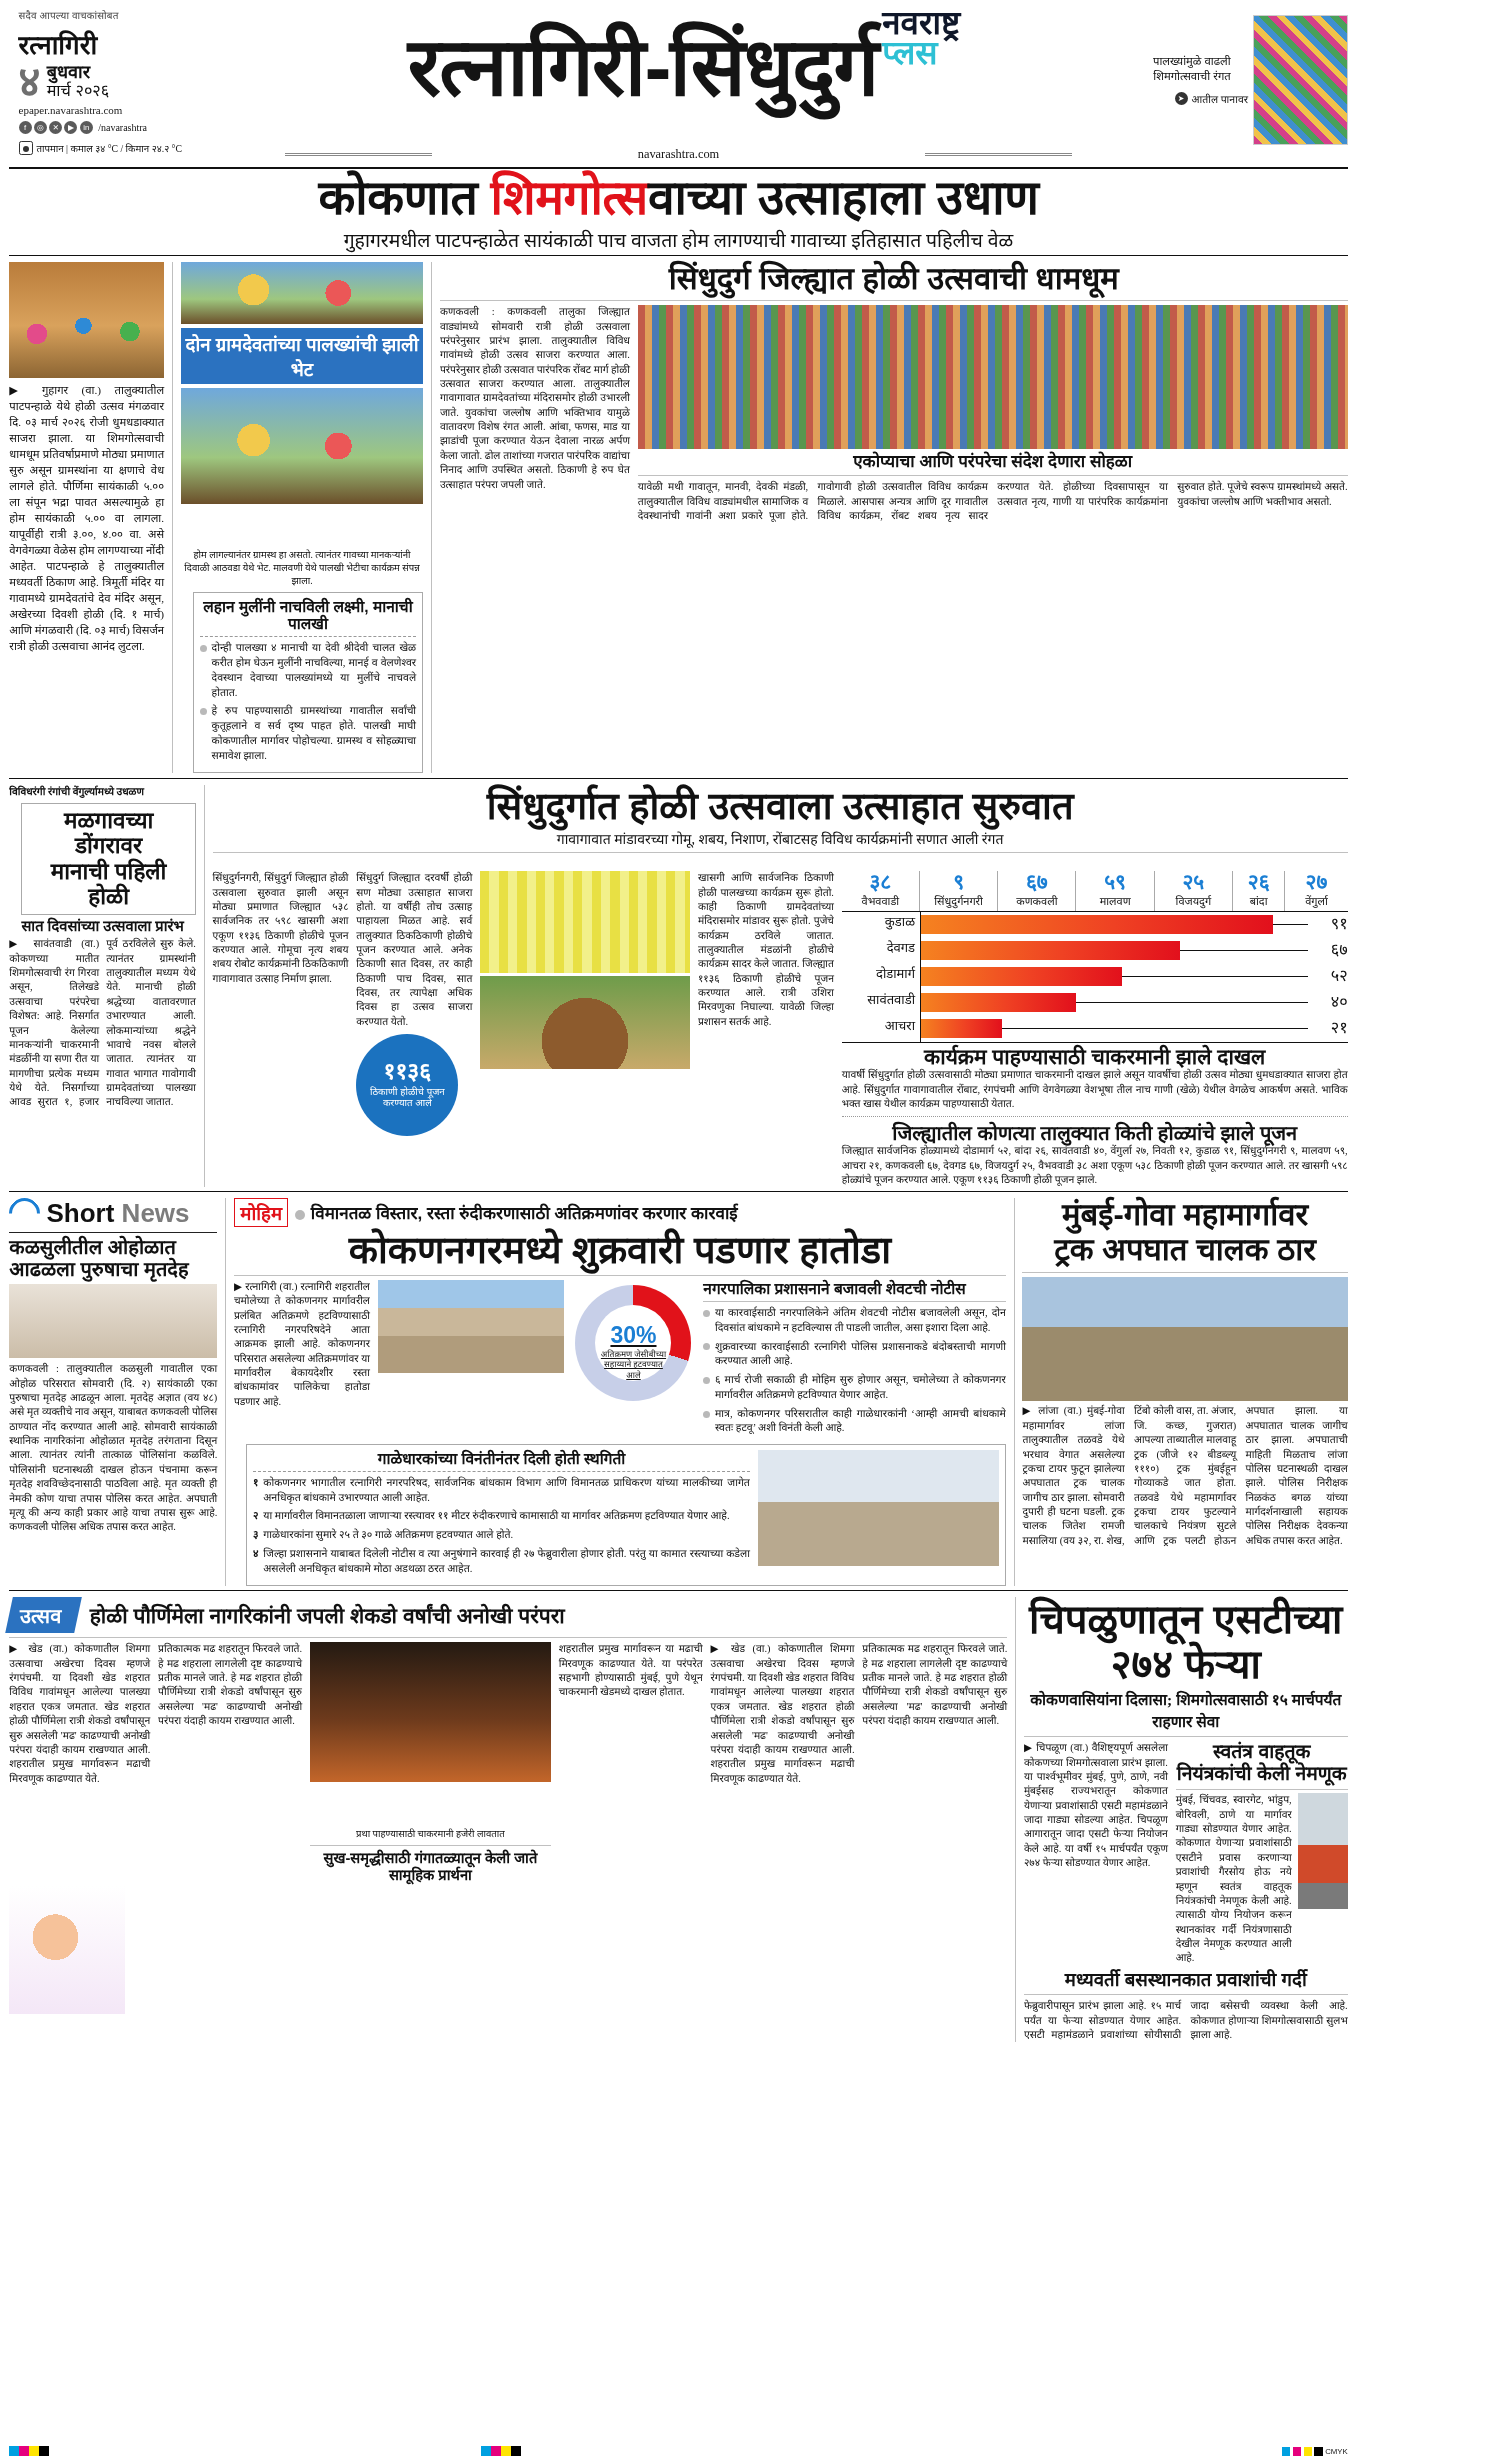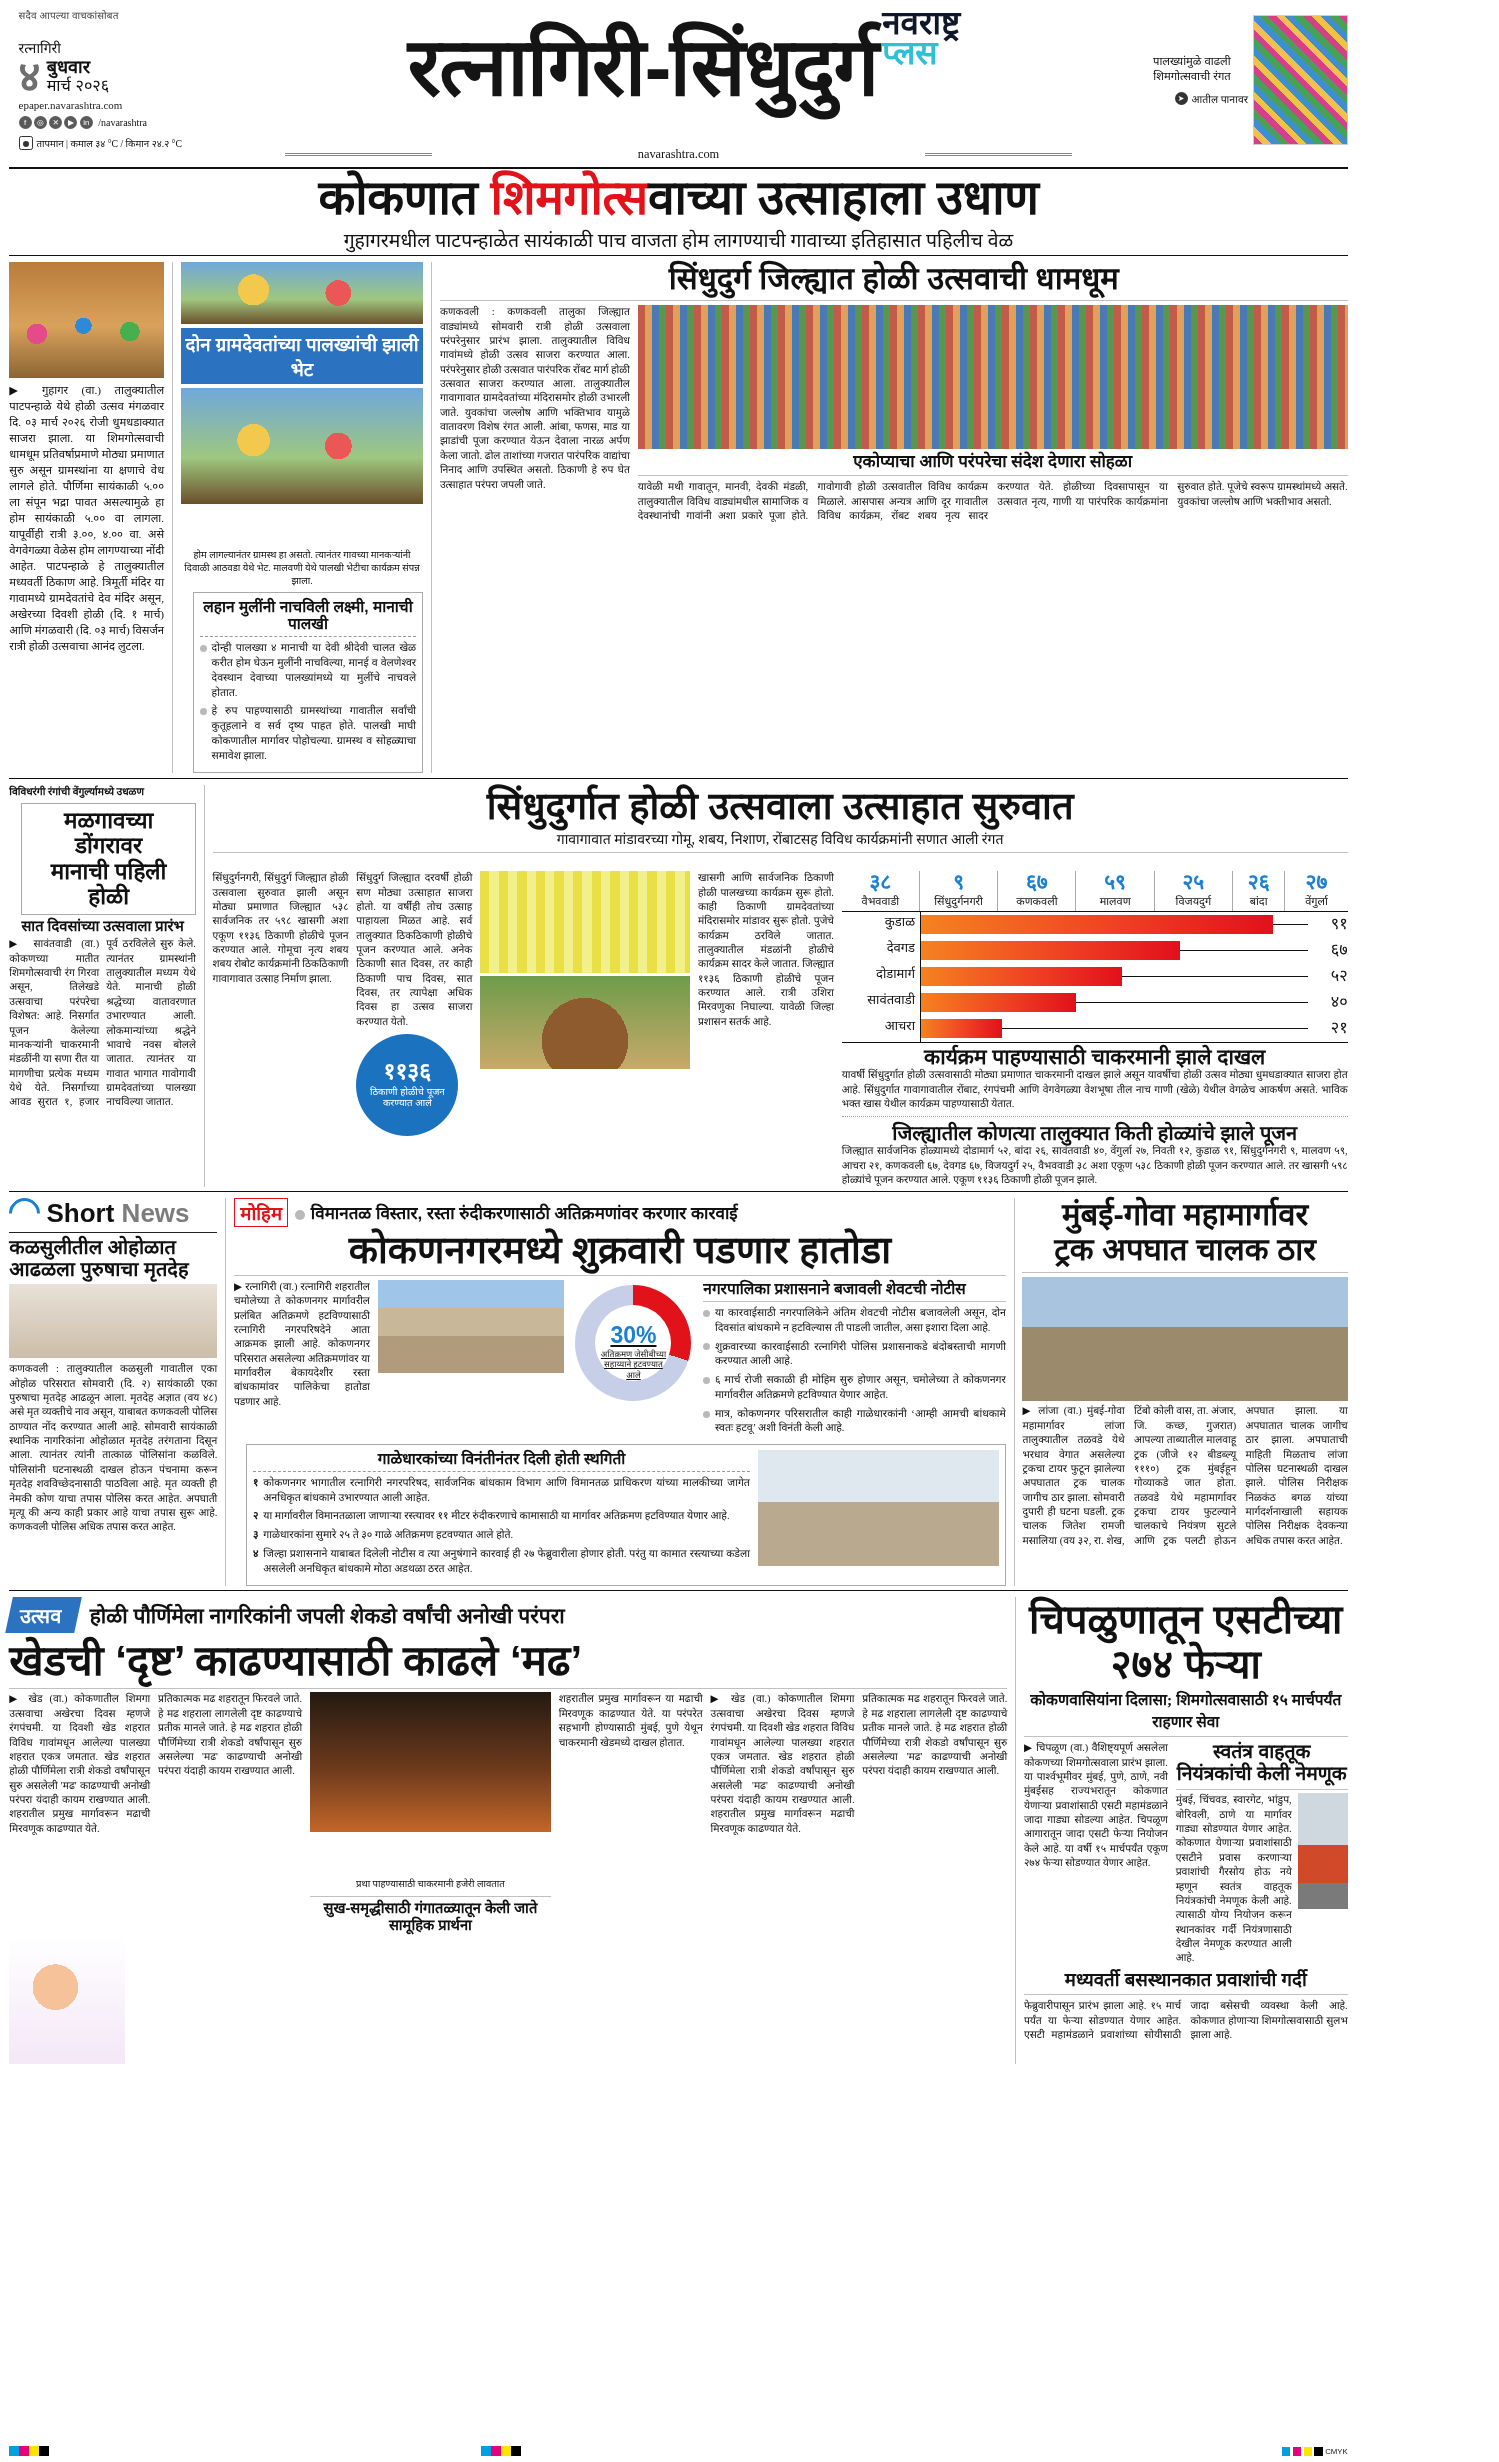--- a/index.html
+++ b/index.html
@@ -9,21 +9,21 @@
     font-family: "Liberation Serif", "DejaVu Serif", serif;
     color: #111;
     overflow: hidden;
   }
   .page { position: relative; width: 1357px; height: 2462px; padding: 7.8px 9.3px; }
 
   
   .masthead { display: flex; align-items: stretch; height: 144px; }
   .mh-left { width: 221px; padding-left: 9.3px; display:flex; flex-direction:column; justify-content:flex-start; }
   .mh-tagline { font-size: 10px; color:#444; font-family:"Liberation Serif",serif; letter-spacing:0.2px; }
-  .mh-city { font-size: 14px; font-weight: normal; margin-top:16px; font-family:"Liberation Sans",sans-serif; }
+  .mh-city { font-size: 26px; font-weight: bold; margin-top:4px; font-family:"Liberation Sans",sans-serif; }
   .mh-daterow { display:flex; align-items:center; gap:6.2px; margin-top:1.6px;}
   .mh-daynum { font-size:42px; font-weight:bold; color:#6f6f6f; line-height:.85; font-family:"Liberation Sans",sans-serif; }
   .mh-dwrap { line-height:1.05; }
   .mh-weekday { font-size:18px; font-weight:bold; font-family:"Liberation Sans",sans-serif;}
   .mh-date { font-size:16.3px; font-family:"Liberation Sans",sans-serif;}
   .mh-epaper { font-size:11px; margin-top:4.7px; color:#222; font-family:"Liberation Serif",serif;}
   .mh-social { display:flex; align-items:center; gap:2.3px; margin-top:5.4px; }
   .si { width:13px; height:13px; border-radius:50%; background:#5a5a5a; color:#fff; font-size:7.8px;
         display:flex; align-items:center; justify-content:center; font-family:"Liberation Sans",sans-serif; }
   .mh-handle { font-size:10px; margin-left:3.1px; }
@@ -491,24 +491,20 @@
 
   <div class="rule-thin" style="margin-top:3.9px"></div>
 
   <div class="cols">
 
     <div class="col" style="width:998px">
       <div style="display:flex;align-items:center;gap:11px">
         <span class="tag-skew"><span>उत्सव</span></span>
         <span style="font-size:21px;font-weight:bold;font-family:'Liberation Sans',sans-serif">होळी पौर्णिमेला नागरिकांनी जपली शेकडो वर्षांची अनोखी परंपरा</span>
       </div>
-      <div class="art-head xl" style="font-size:42px;margin-top:3.1px">
-        <span>खेडची ‘दृष्ट’</span>
-        <span>काढण्यासाठी काढले ‘मढ’</span>
-      </div>
       <div class="greyline"></div>
       <div style="display:flex;gap:7.8px;margin-top:2.3px">
         <div style="width:141px" class="body-text sm">▶ खेड (वा.) कोकणातील शिमगा उत्सवाचा अखेरचा दिवस म्हणजे रंगपंचमी. या दिवशी खेड शहरात विविध गावांमधून आलेल्या पालख्या शहरात एकत्र जमतात. खेड शहरात होळी पौर्णिमेला रात्री शेकडो वर्षांपासून सुरु असलेली 'मढ' काढण्याची अनोखी परंपरा यंदाही कायम राखण्यात आली. शहरातील प्रमुख मार्गावरून मढाची मिरवणूक काढण्यात येते.</div>
         <div style="width:144px" class="body-text sm">प्रतिकात्मक मढ शहरातून फिरवले जाते. हे मढ शहराला लागलेली दृष्ट काढण्याचे प्रतीक मानले जाते. हे मढ शहरात होळी पौर्णिमेच्या रात्री शेकडो वर्षांपासून सुरु असलेल्या 'मढ' काढण्याची अनोखी परंपरा यंदाही कायम राखण्यात आली.</div>
         <div style="width:241px">
           <div class="photo ph-night" style="height:140px"></div>
           <div class="cap">प्रथा पाहण्यासाठी चाकरमानी हजेरी लावतात</div>
           <div class="greyline"></div>
           <div class="art-head" style="font-size:14.7px;text-align:center">सुख-समृद्धीसाठी गंगातळ्यातून केली जाते सामूहिक प्रार्थना</div>
         </div>

